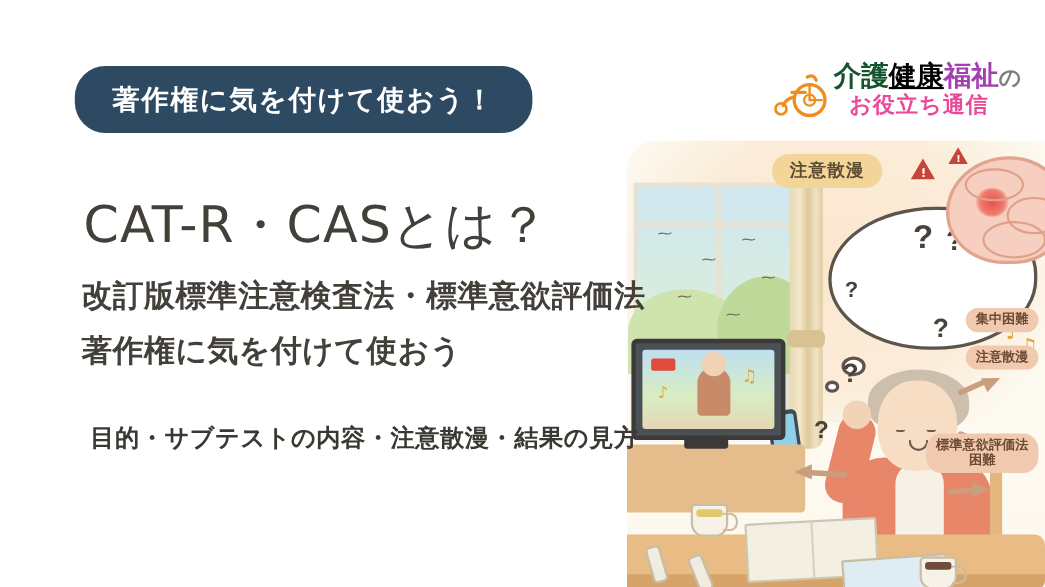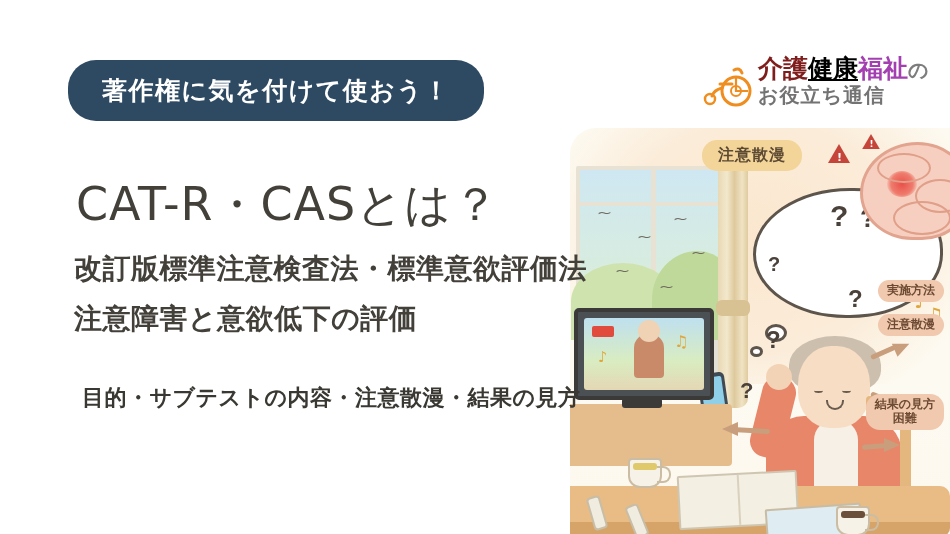--- a/index.html
+++ b/index.html
@@ -245,25 +245,25 @@
   }
 
   
   .logo { position:absolute; left:700px; top:52px; width:220px; height:62px; z-index:10; }
   .logo-wheelchair { position:absolute; left:0; top:12px; width:62px; height:44px; }
   .logo-line1 {
     position:absolute; left:58px; top:0;
     font-size:25px; font-weight:bold; letter-spacing:0px; white-space:nowrap;
   }
   .logo-line2 {
-    position:absolute; left:58px; top:30px;
-    font-size:20px; font-weight:bold; color:#737373;
+    position:absolute; left:72px; top:30px;
+    font-size:20px; font-weight:bold; color:#ec4899;
     letter-spacing:1px; white-space:nowrap;
   }
-  .lg-green  { color:#7f1d1d; }
+  .lg-green  { color:#14532d; }
   .lg-orange { color:#000000;text-decoration:underline; }
   .lg-purple { color:#a33fb0; }
   .lg-gray   { color:#7d7d7d; font-size:20px; }
 </style>
 </head>
 <body>
 
 <div class="illus">
   <div class="illus-glow"></div>
   <div class="illus-floor"></div>
@@ -361,33 +361,33 @@
 
   <div class="arrow-line" style="left:300px; top:222px; width:26px; transform:rotate(-24deg);"></div>
   <div class="arrow" style="left:324px; top:212px; transform:rotate(-24deg);"></div>
   <div class="arrow-line" style="left:300px; top:268px; width:26px; transform:rotate(22deg);"></div>
   <div class="arrow" style="left:324px; top:268px; transform:rotate(22deg);"></div>
   <div class="arrow-line" style="left:292px; top:316px; width:24px; transform:rotate(-4deg);"></div>
   <div class="arrow" style="left:314px; top:310px;"></div>
   <div class="arrow-line" style="left:160px; top:300px; width:40px; transform:rotate(3deg);"></div>
   <div class="arrow" style="left:152px; top:294px; transform:rotate(180deg);"></div>
 
-  <div class="sym-badge" style="top:152px;">実施方法</div>
+  <div class="sym-badge" style="top:152px;">集中困難</div>
   <div class="sym-badge" style="top:186px;">注意散漫</div>
-  <div class="sym-badge" style="top:266px;">結果の見方
+  <div class="sym-badge" style="top:266px;">標準意欲評価法
 困難</div>
 </div>
 
 <div class="copyright-badge">著作権に気を付けて使おう！</div>
 
 <div class="main-title">CAT-R・CASとは？</div>
 
 <div class="sub-1">改訂版標準注意検査法・標準意欲評価法</div>
 
-<div class="sub-2">注意障害と意欲低下の評価</div>
+<div class="sub-2">著作権に気を付けて使おう</div>
 
 <div class="tagline">目的・サブテストの内容・注意散漫・結果の見方</div>
 
 <div class="logo">
   <svg class="logo-wheelchair" viewBox="0 0 62 44">
     <circle cx="36" cy="27" r="14" fill="none" stroke="#ef8e1f" stroke-width="3"></circle>
     <circle cx="36" cy="27" r="5" fill="none" stroke="#ef8e1f" stroke-width="2"></circle>
     <path d="M36 13 L36 27 L48 27" fill="none" stroke="#ef8e1f" stroke-width="2.2"></path>
     <path d="M34 6 q6 -3 8 3" fill="none" stroke="#ef8e1f" stroke-width="3" stroke-linecap="round"></path>
     <path d="M22 24 q-8 2 -10 8" fill="none" stroke="#ef8e1f" stroke-width="3" stroke-linecap="round"></path>

